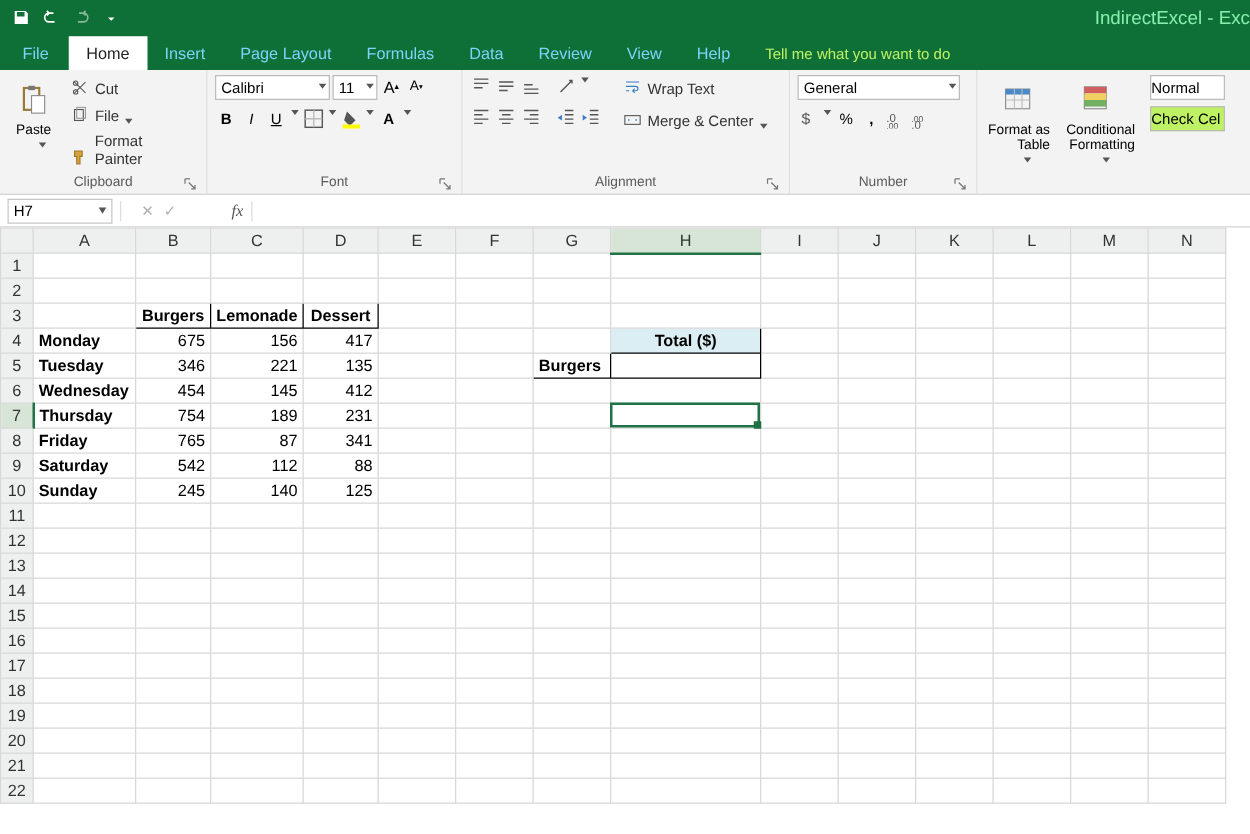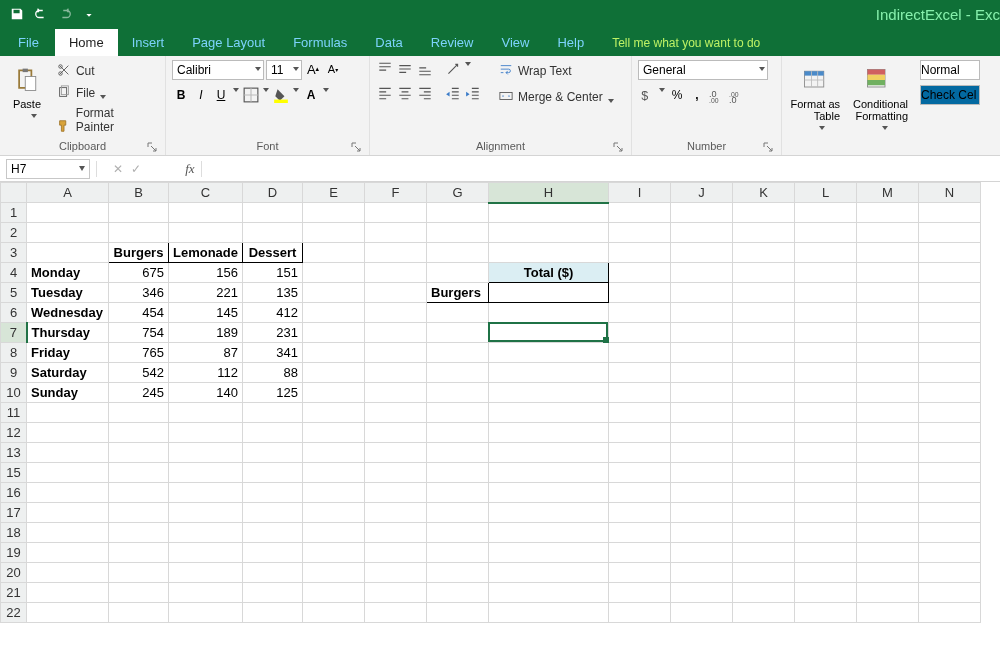--- a/index.html
+++ b/index.html
@@ -35,21 +35,21 @@
   .bigbtn .ricon { width: 32px; height: 32px; }
   .bigbtn .ricon svg { width: 28px; height: 28px; }
   .bigbtn span { font-size: 11px; text-align: right; line-height: 1.1; margin-top: 2px; }
   .sel { background: #fff; border: 1px solid #bbb; height: 20px; font-size: 12px; padding: 0 14px 0 4px; position: relative; display: inline-flex; align-items: center; }
   .sel .caret { position: absolute; right: 2px; top: 6px; border-left: 3px solid transparent; border-right: 3px solid transparent; border-top: 4px solid #555; }
   .sq { width: 18px; height: 18px; border: 1px solid transparent; display: inline-flex; align-items: center; justify-content: center; }
   .dd { width: 7px; height: 7px; position: relative; margin-left:1px; }
   .dd::after { content: ""; position: absolute; border-left: 3px solid transparent; border-right: 3px solid transparent; border-top: 4px solid #555; top: 2px; }
 
   .stylebox { border: 1px solid #bbb; padding: 2px 0; font-size: 12px; background: #fff; margin-bottom: 3px; width: 60px; }
-  .stylebox.gray { background: #0369a1; }
+  .stylebox.gray { background: #bef264; }
 
   
   .formula-row { height: 26px; border-bottom: 1px solid #d4d4d4; display: flex; align-items: center; background: #fff; }
   .namebox { width: 84px; height: 20px; border: 1px solid #c7c7c7; margin-left: 6px; padding: 0 4px; display: flex; align-items: center; justify-content: space-between; font-size: 12px; }
   .namebox .caret { border-left: 3px solid transparent; border-right: 3px solid transparent; border-top: 5px solid #555; }
   .fx-btns { display: flex; gap: 8px; margin: 0 10px; color: #b0b0b0; }
   .fx-btns span { font-size: 12px; }
   .fx-label { font-style: italic; font-family: "Times New Roman", serif; font-size: 13px; color: #555; margin-left: 34px; }
   .fx-sep { width:1px; height:16px; background:#ddd; margin:0 6px; }
 
@@ -451,21 +451,21 @@
           <td class=""></td>
           <td class=""></td>
           <td class=""></td>
           <td class=""></td>
         </tr>
         <tr>
           <th class="">4</th>
           <td class="bold">Monday</td>
           <td class="ralign">675</td>
           <td class="ralign">156</td>
-          <td class="ralign">151</td>
+          <td class="ralign">417</td>
           <td class=""></td>
           <td class=""></td>
           <td class=""></td>
           <td class="bold calign b-all fill-lite">Total ($)</td>
           <td class=""></td>
           <td class=""></td>
           <td class=""></td>
           <td class=""></td>
           <td class=""></td>
           <td class=""></td>
@@ -601,20 +601,37 @@
           <td class=""></td>
           <td class=""></td>
           <td class=""></td>
           <td class=""></td>
           <td class=""></td>
           <td class=""></td>
           <td class=""></td>
         </tr>
         <tr>
           <th class="">13</th>
+          <td class=""></td>
+          <td class=""></td>
+          <td class=""></td>
+          <td class=""></td>
+          <td class=""></td>
+          <td class=""></td>
+          <td class=""></td>
+          <td class=""></td>
+          <td class=""></td>
+          <td class=""></td>
+          <td class=""></td>
+          <td class=""></td>
+          <td class=""></td>
+          <td class=""></td>
+        </tr>
+        <tr>
+          <th class="">14</th>
           <td class=""></td>
           <td class=""></td>
           <td class=""></td>
           <td class=""></td>
           <td class=""></td>
           <td class=""></td>
           <td class=""></td>
           <td class=""></td>
           <td class=""></td>
           <td class=""></td>

